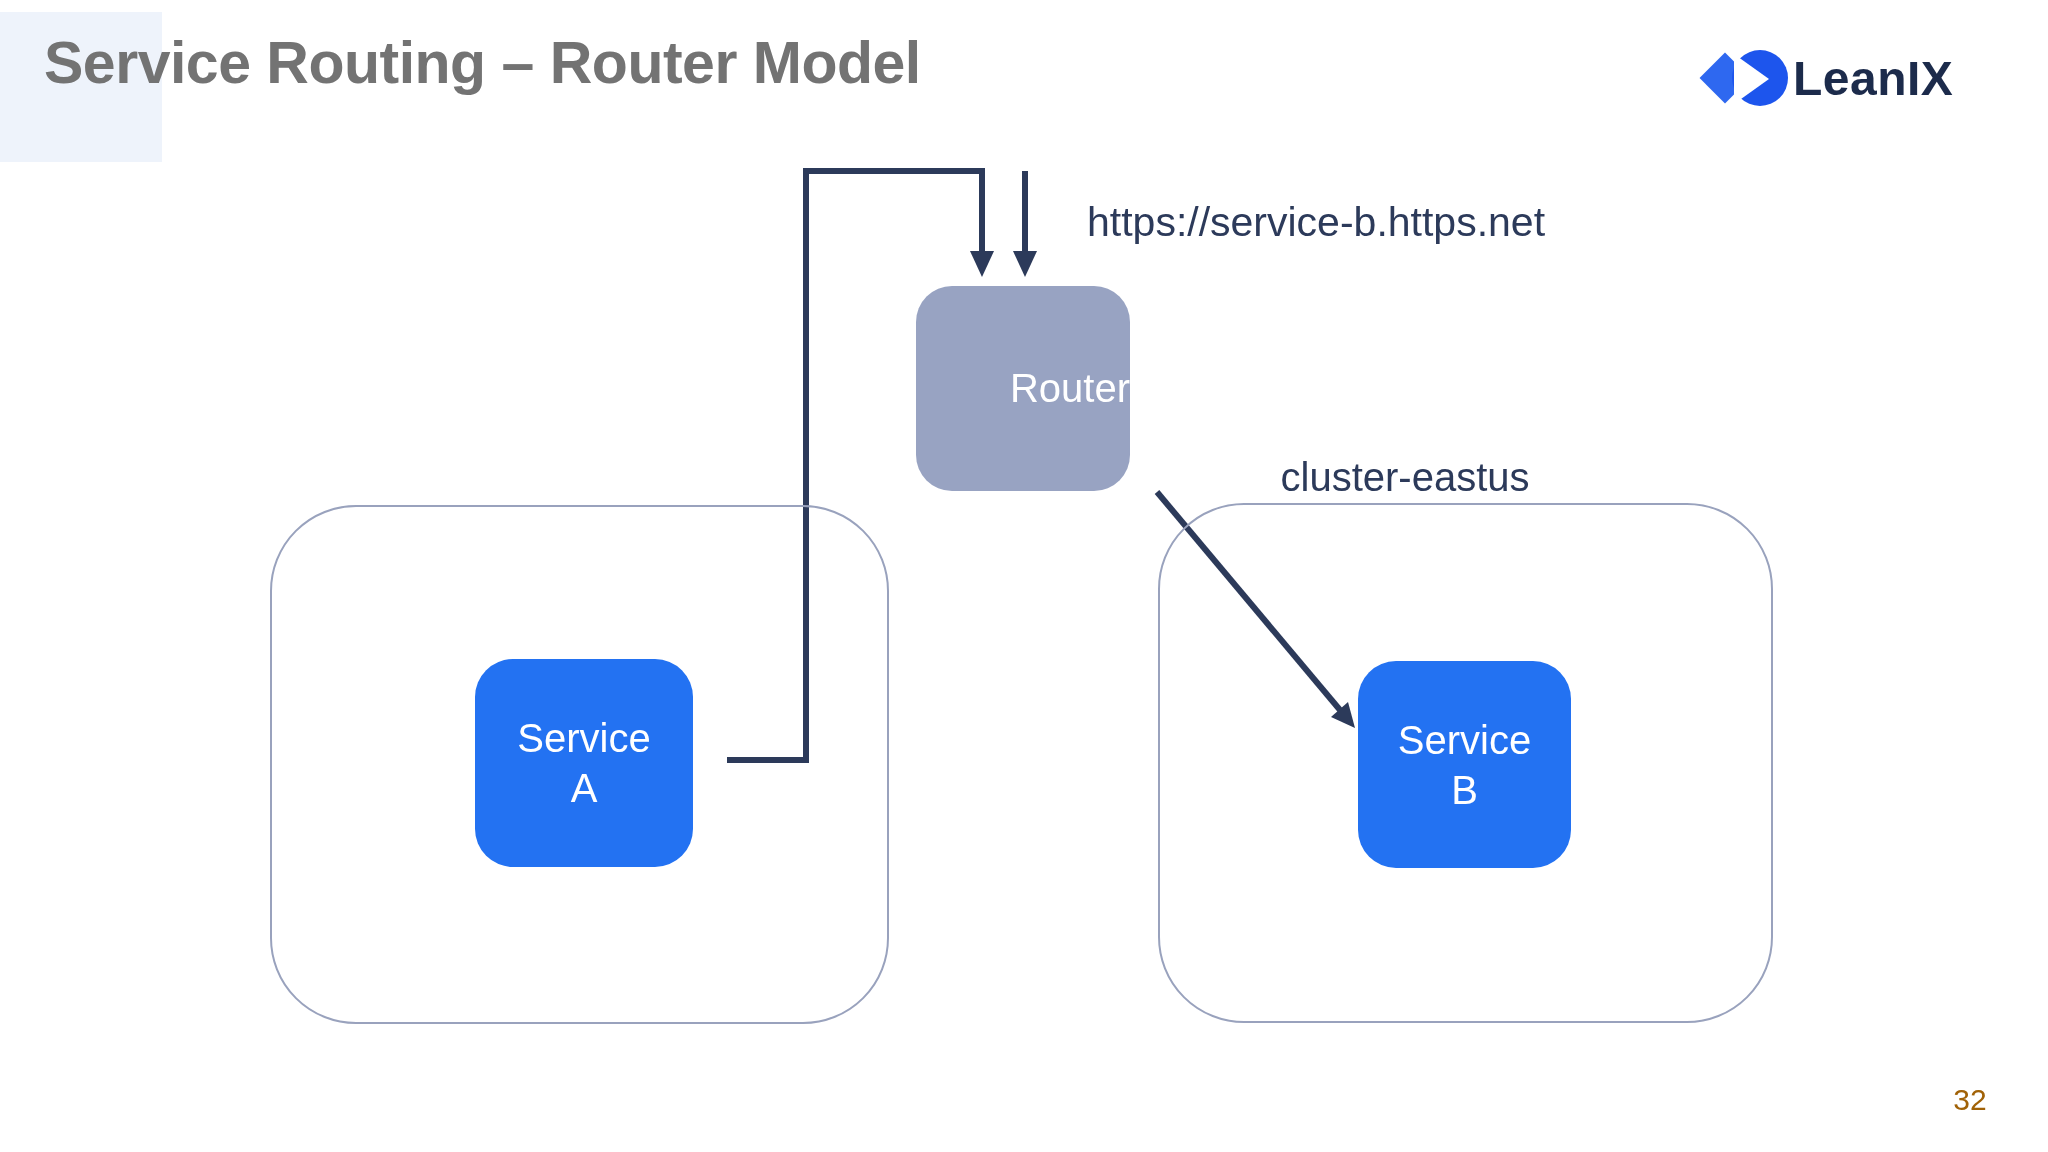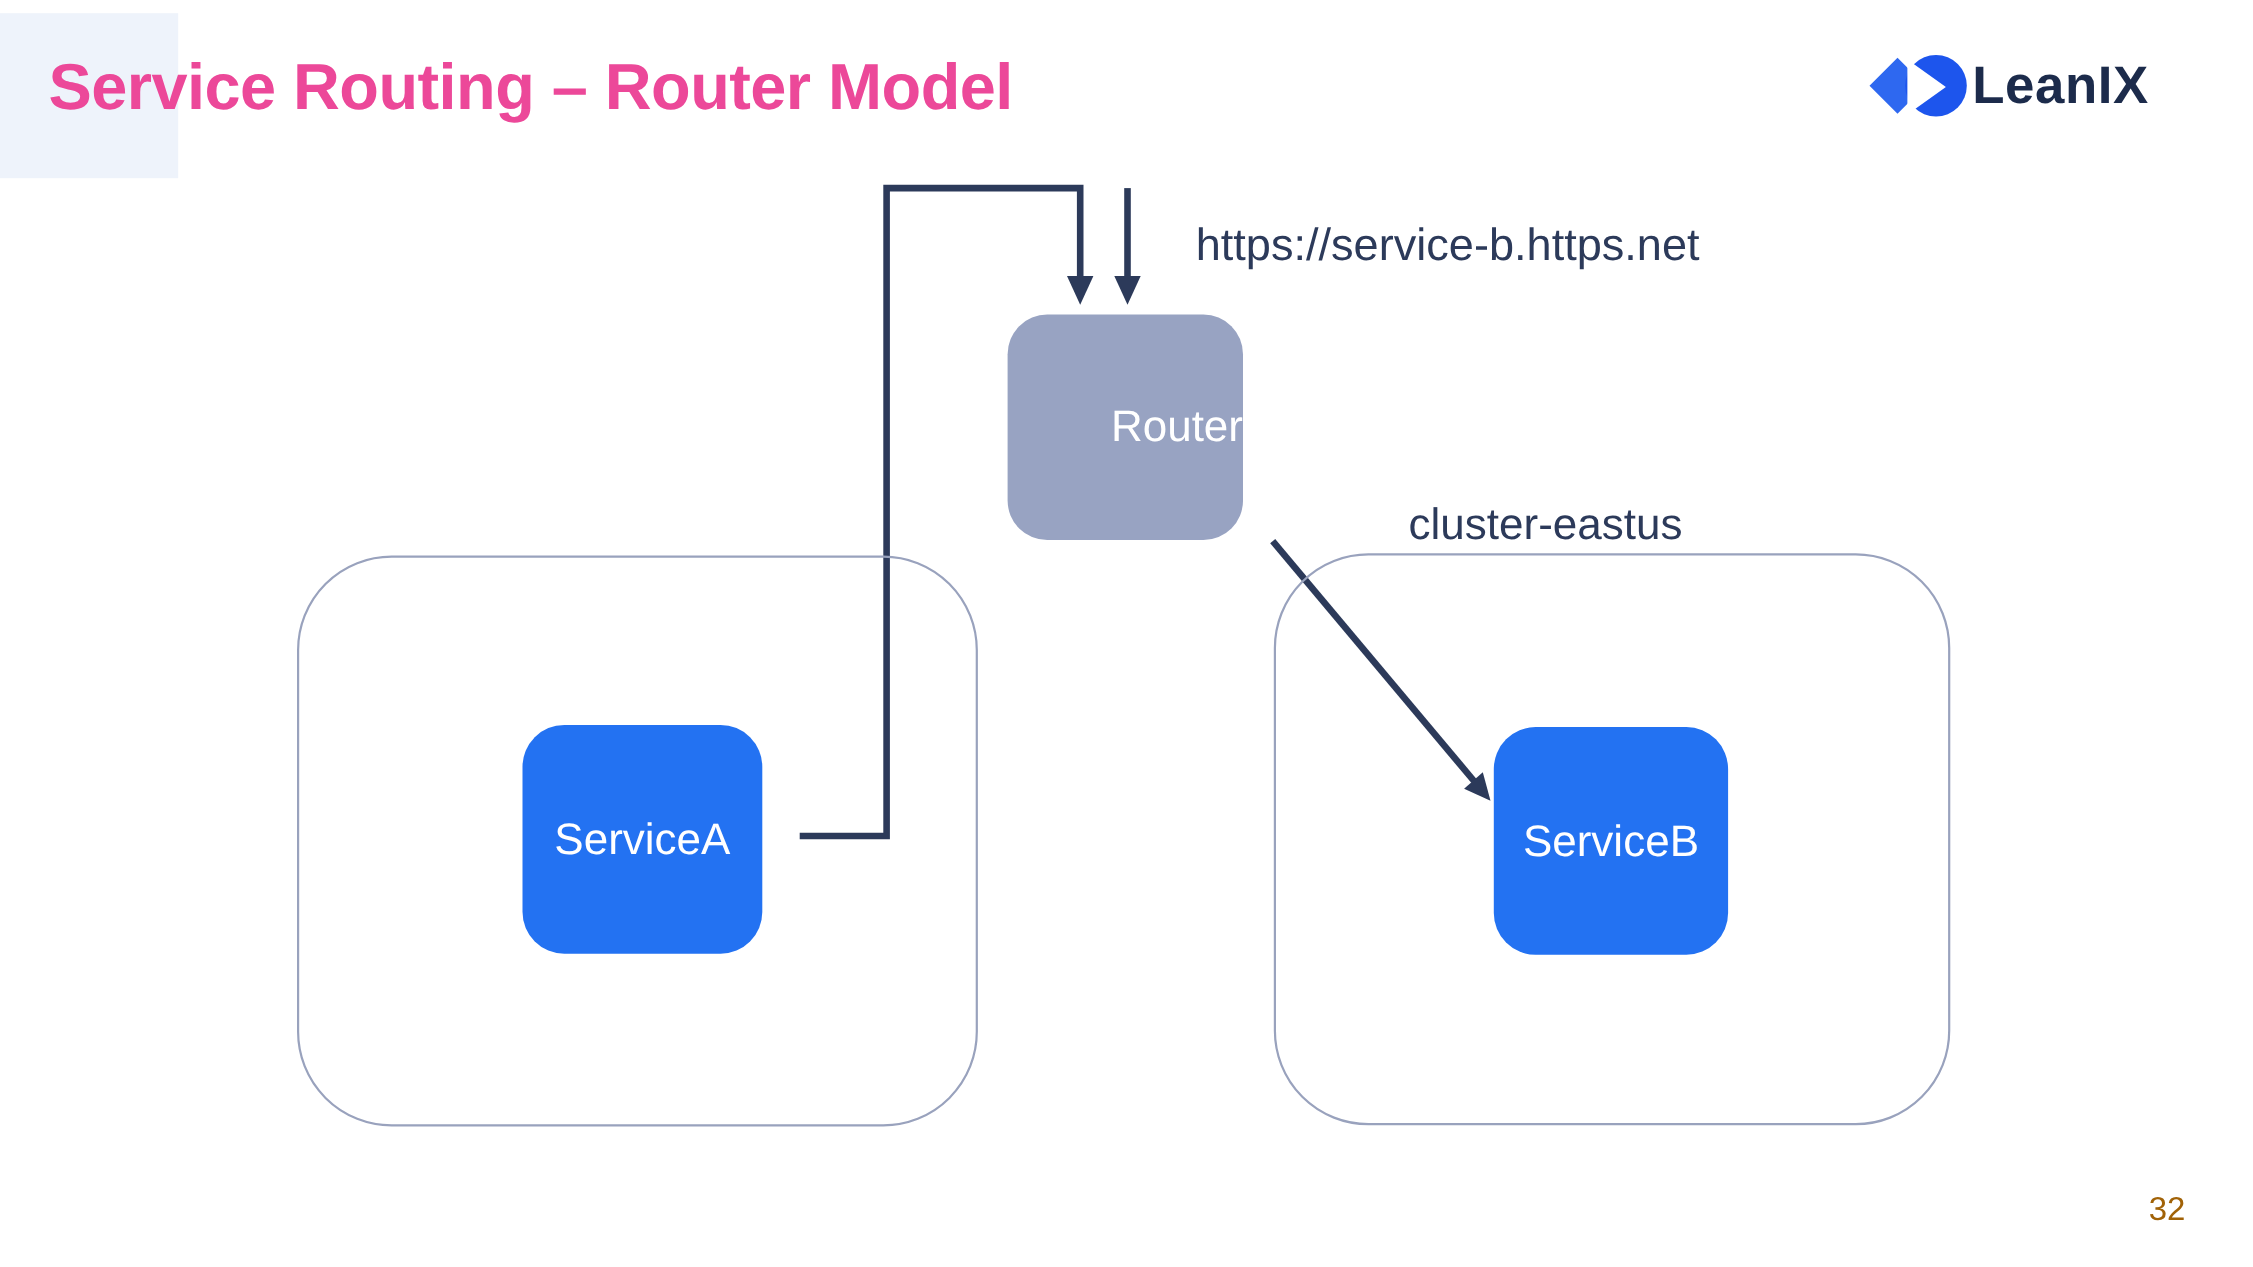--- a/index.html
+++ b/index.html
@@ -36,37 +36,37 @@
   .cluster-east { left:1158px; top:503px; width:611px; height:516px; }
 
   .cluster-label {
     font-size:40px; color:#2c3a5a; white-space:nowrap; transform:translateX(-50%);
   }
   .label-west { left:531px; top:450px; }
   .label-east { left:1405px; top:455px; }
 
   .service-box {
     background:#2372f2; border-radius:38px;
-    display:flex; align-items:center; justify-content:center;
+    display:flex; flex-direction:column; align-items:center; justify-content:center;
     color:#ffffff; font-size:40px; line-height:50px; text-align:center;
   }
   .service-a { left:475px; top:659px; width:218px; height:208px; }
   .service-b { left:1358px; top:661px; width:213px; height:207px; }
 
   .page-number { left:1948px; top:1083px; width:44px; text-align:center;
     font-size:30px; color:#8e939b; }
 </style>
 </head>
 <body>
 
 <div class="slide">
 
   <div class="abs accent-rect" style="background-color: rgb(238, 243, 251);"></div>
 
-  <div class="abs title" style="color: #ec4899; margin-top: 16px;">Service Routing – Router Model</div>
+  <div class="abs title" style="color: #737373;">Service Routing – Router Model</div>
 
   <div class="abs logo">
     <svg width="100" height="84" viewBox="0 0 100 84">
       <rect x="-18" y="-18" width="36" height="36" transform="translate(32,42) rotate(45)" fill="#2e68f0"></rect>
       <circle cx="67" cy="42" r="28" fill="#1d55ed"></circle>
       <polygon points="41,18 76,43 41,68" fill="#ffffff"></polygon>
     </svg>
     <span class="logo-text" style="color: rgb(28, 43, 75);">LeanIX</span>
   </div>
 

